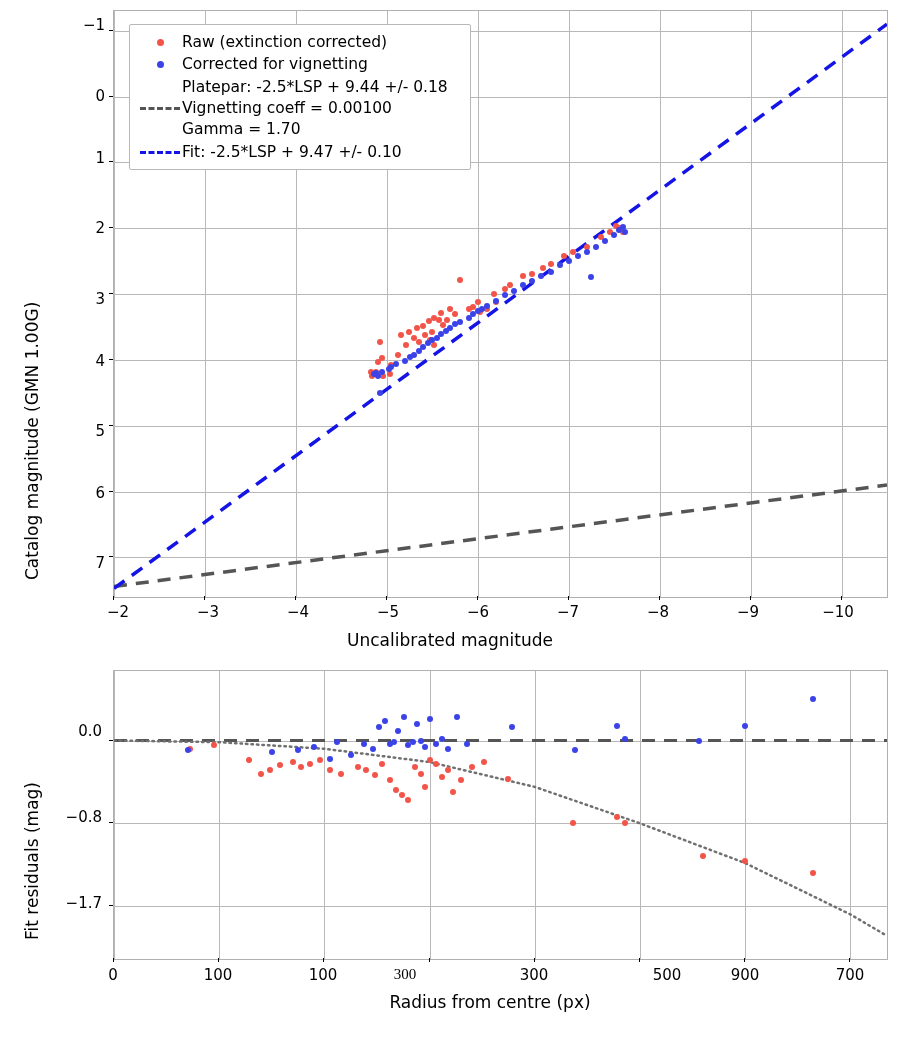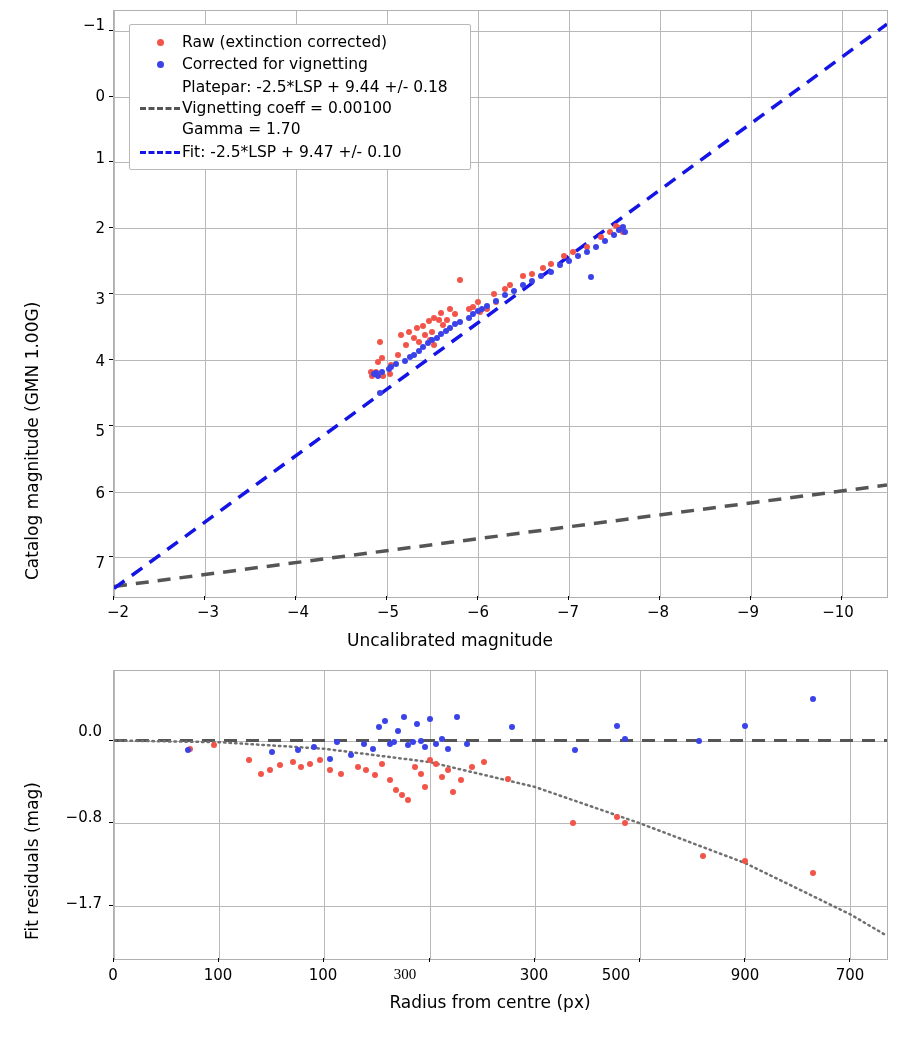--- a/index.html
+++ b/index.html
@@ -252,21 +252,21 @@
 
     <div class="ticklabel y" style="left:40px;top:253px;width:62px;">−1.7</div>
     <div class="ticklabel y" style="left:40px;top:167px;width:62px;">−0.8</div>
     <div class="ticklabel y" style="left:40px;top:81px;width:62px;">0.0</div>
 
     <div class="ticklabel x" style="left:113px;top:316px;">0</div>
     <div class="ticklabel x" style="left:218px;top:316px;">100</div>
     <div class="ticklabel x" style="left:323px;top:316px;">100</div>
     <div class="ticklabel x" style="left:405px;top:316px;font-family:Liberation Serif, serif;">300</div>
     <div class="ticklabel x" style="left:534px;top:316px;">300</div>
-    <div class="ticklabel x" style="left:616px;top:316px;">500</div>
+    <div class="ticklabel x" style="left:667px;top:316px;">500</div>
     <div class="ticklabel x" style="left:745px;top:316px;">900</div>
     <div class="ticklabel x" style="left:850px;top:316px;">700</div>
 
     <div class="plotframe" id="bottom-plot" style="left:113px;top:20px;width:775px;height:290px;">
         <div class="grid-line v" style="left: 0px;"></div>
         <div class="grid-line v" style="left: 105.17px;"></div>
         <div class="grid-line v" style="left: 210.34px;"></div>
         <div class="grid-line v" style="left: 315.51px;"></div>
         <div class="grid-line v" style="left: 420.68px;"></div>
         <div class="grid-line v" style="left: 525.85px;"></div>

